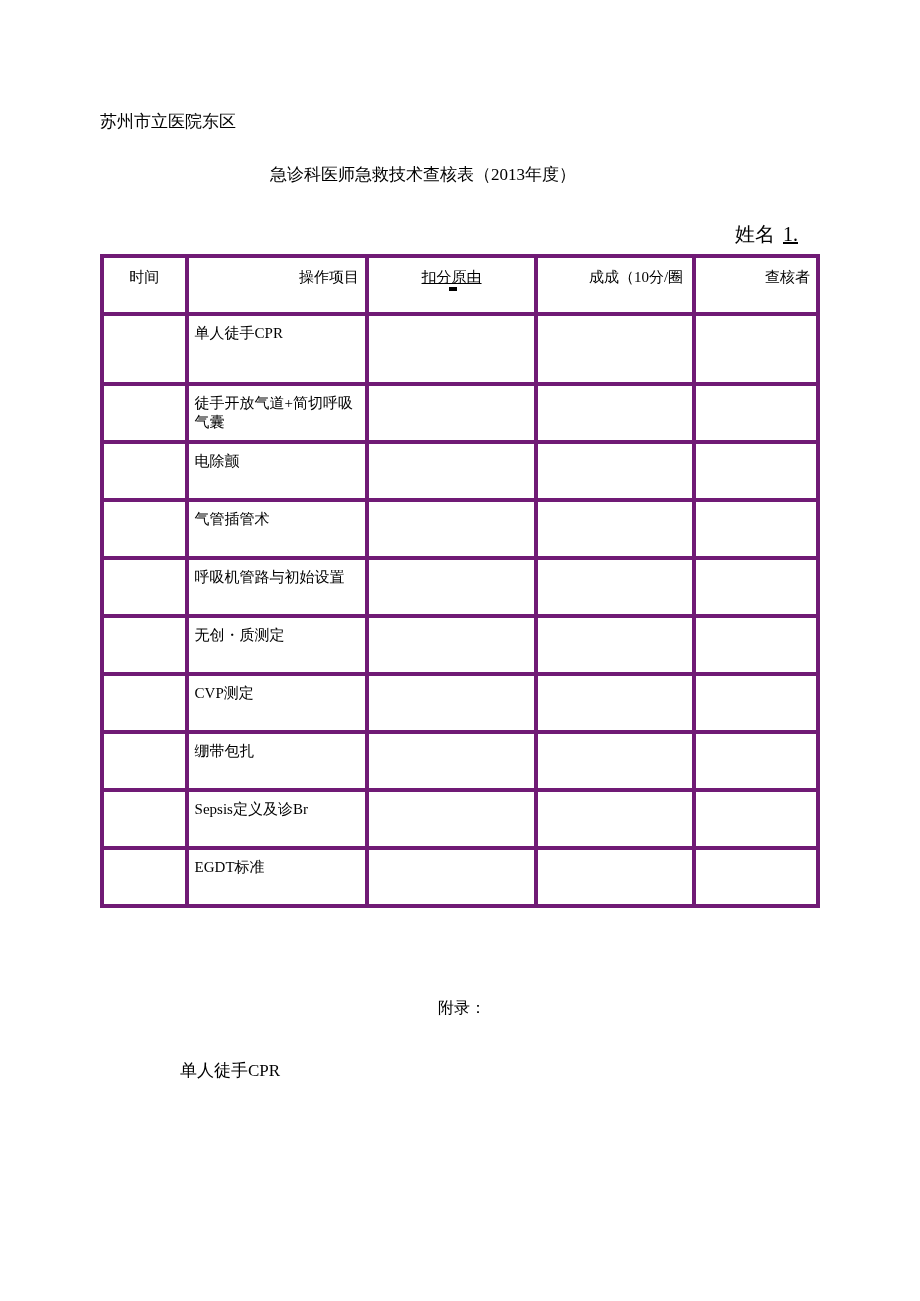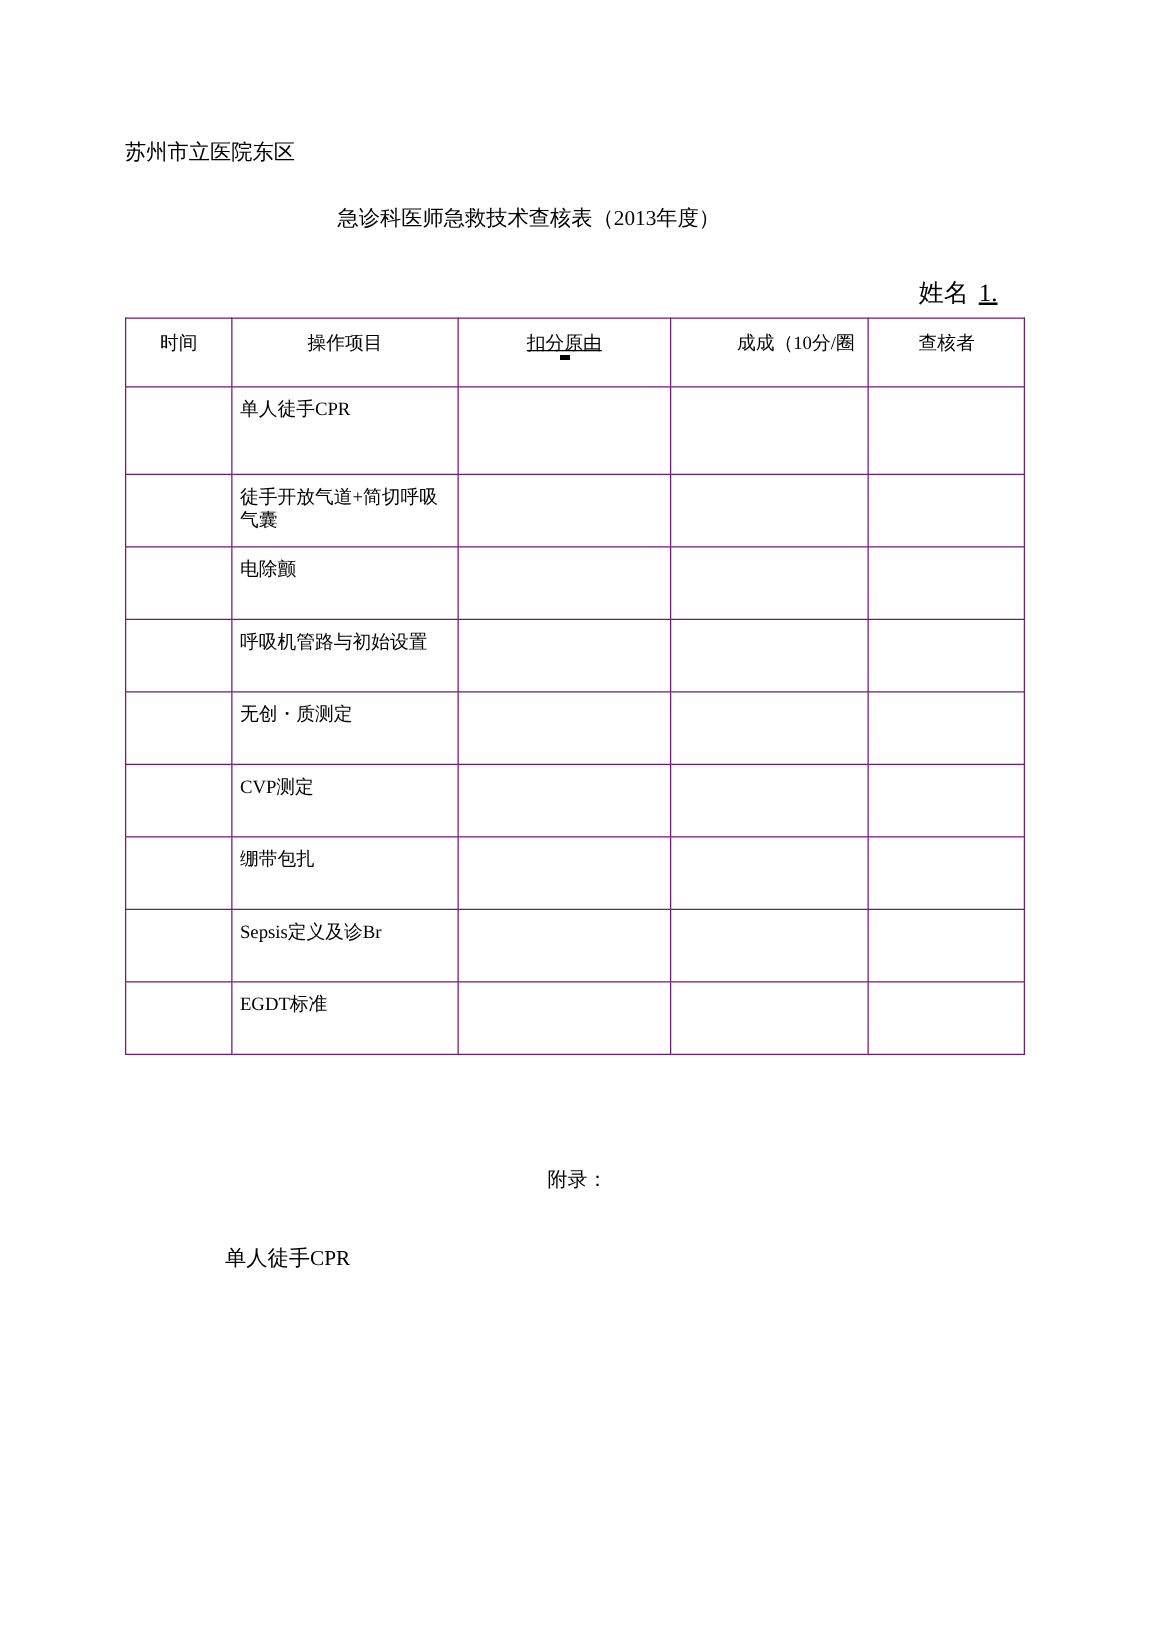--- a/index.html
+++ b/index.html
@@ -43,49 +43,51 @@
       text-decoration: underline;
       min-width: 20px;
       padding: 0 2px;
     }
     table {
       border-collapse: collapse;
       width: 100%;
       margin-left: 0;
     }
     th, td {
-      border: 1px solid #701a75;
+      border: 4px solid #701a75;
       padding: 8px 6px;
       font-size: 15px;
       font-weight: normal;
       text-align: left;
       vertical-align: top;
     }
     th {
       text-align: center;
       height: 55px;
       vertical-align: top;
       padding-top: 10px;
     }
     .col-time {
       width: 75px;
     }
     .col-operation {
       width: 160px;
+      text-align: right;
     }
     .col-reason {
       width: 150px;
       text-decoration: underline;
     }
     .col-score {
       width: 140px;
       padding-left: 48px;
     }
     .col-examiner {
       width: 110px;
+      text-align: right;
     }
     .row-tall td {
       height: 70px;
     }
     .row-med td {
       height: 58px;
     }
     .appendix {
       margin-top: 90px;
       font-size: 16px;
@@ -144,20 +146,27 @@
     </tr>
     <tr class="row-med">
       <td></td>
       <td>电除颤</td>
       <td></td>
       <td></td>
       <td></td>
     </tr>
     <tr class="row-med">
       <td></td>
+      <td>气管插管术</td>
+      <td></td>
+      <td></td>
+      <td></td>
+    </tr>
+    <tr class="row-med">
+      <td></td>
       <td>呼吸机管路与初始设置</td>
       <td></td>
       <td></td>
       <td></td>
     </tr>
     <tr class="row-med">
       <td></td>
       <td>无创・质测定</td>
       <td></td>
       <td></td>

